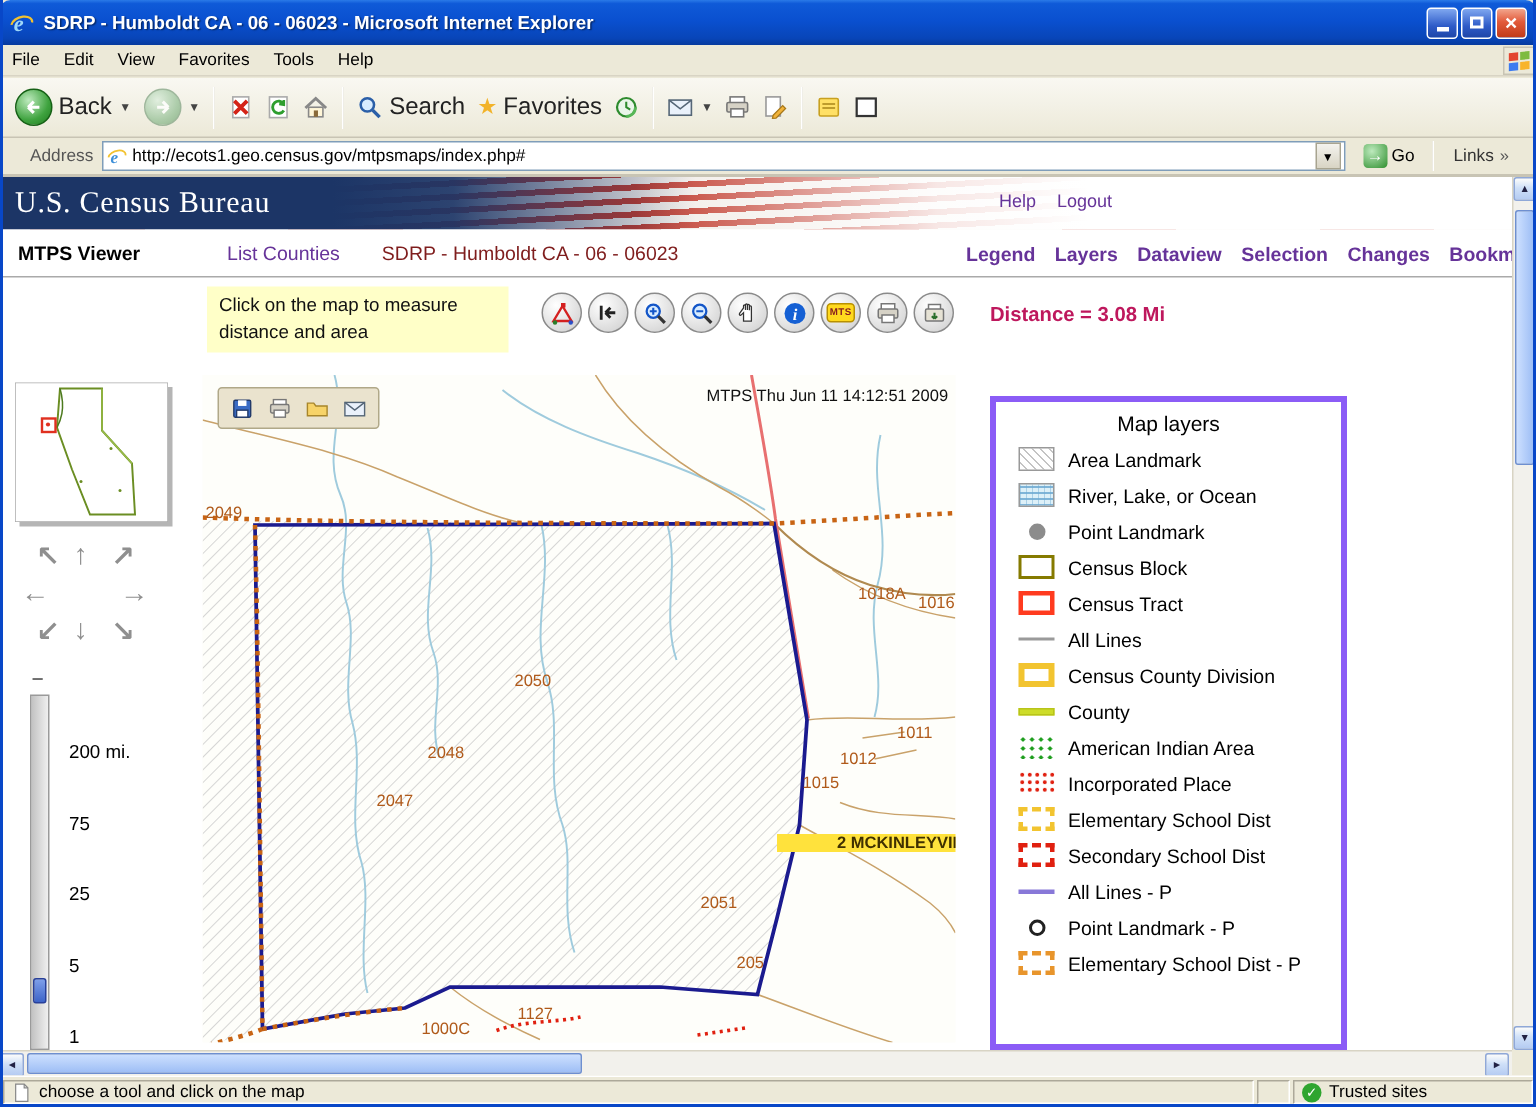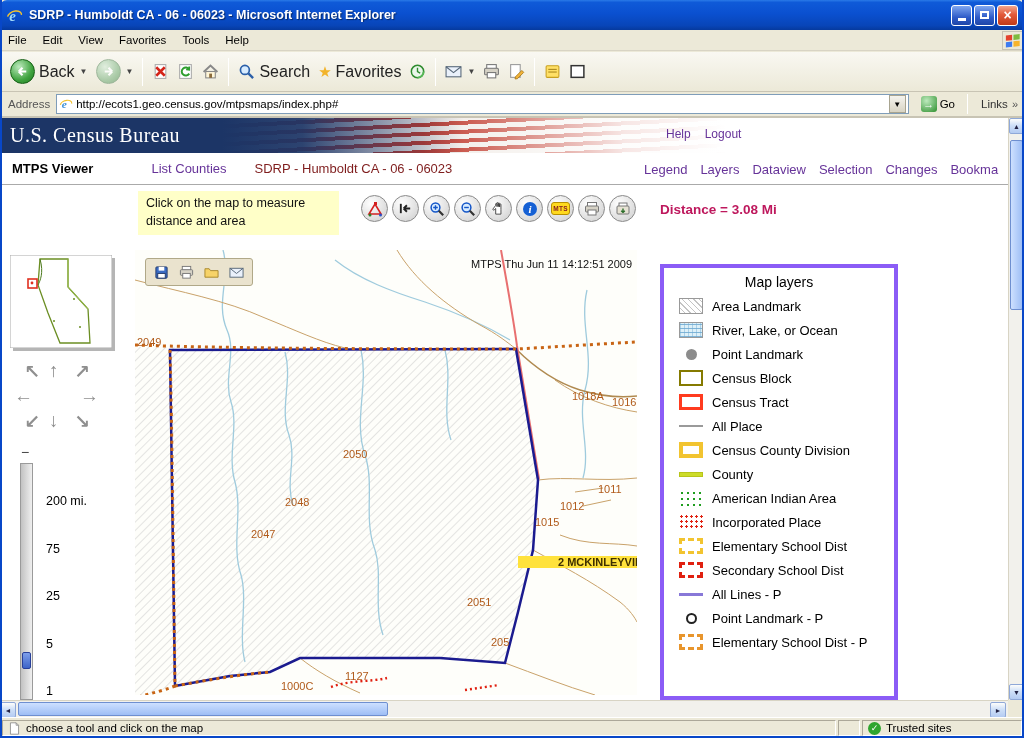--- a/index.html
+++ b/index.html
@@ -38,21 +38,21 @@
   .circle-btn { width:25px; height:25px; border-radius:50%; display:flex; align-items:center; justify-content:center; }
   .back-circle { background:radial-gradient(circle at 35% 30%,#BDEABD,#3FA33F 60%,#1E7A1E); border:1px solid #156015; }
   .fwd-circle  { background:radial-gradient(circle at 35% 30%,#DDEEDD,#9CC49C 60%,#7AA87A); border:1px solid #89A889; opacity:.8; }
   .tb-label { font-size:16px; color:#222; }
   .dd { font-size:8px; color:#444; margin-left:1px; }
   .ico16 { width:17px; height:17px; display:inline-flex; }
   .glyph { font-size:15px; line-height:1; }
 
   
   .addressbar { position:absolute; left:0; top:92px; width:1024px; height:26px; background:#ECE9D8;
-    border-bottom:2px solid #C8C4B4; display:flex; align-items:center; padding:0 4px; font-size:11.5px; }
+    border-bottom:2px solid #C8C4B4; display:flex; align-items:center; padding:0 16px; font-size:11.5px; }
   .addr-label { color:#555; margin:0 6px 0 4px; }
   .addr-field { flex:1; height:20px; background:#fff; border:1px solid #7F9DB9; display:flex; align-items:center; padding:0 2px; }
   .addr-url { font-size:11.5px; color:#000; margin-left:3px; flex:1; white-space:nowrap; overflow:hidden; }
   .addr-drop { width:17px; height:18px; background:linear-gradient(#F4F3EE,#D8D4C4); border:1px solid #A8A490;
     font-size:8px; display:flex; align-items:center; justify-content:center; }
   .go-btn { display:flex; align-items:center; gap:3px; padding:1px 7px; margin-left:5px; }
   .go-ico { width:16px; height:16px; border-radius:3px; background:radial-gradient(circle at 35% 30%,#BDEABD,#2E8F2E); color:#fff;
     display:flex; align-items:center; justify-content:center; font-size:11px; font-weight:bold; }
   .links-lbl { margin:0 4px 0 8px; color:#333; }
   .chev { color:#555; font-size:11px; margin-right:2px; }
@@ -69,21 +69,21 @@
   .banner-title { position:absolute; left:10px; top:6px; color:#fff; font-family:"Liberation Serif","DejaVu Serif",serif;
     font-size:20px; letter-spacing:.5px; }
   .banner-links { position:absolute; left:666px; top:9px; font-size:12px; color:#663399; display:flex; gap:14px; }
 
   .navrow { position:absolute; left:0; top:35px; width:1008px; height:32px; background:#fff;
     border-bottom:1px solid #AAA; display:flex; align-items:center; font-size:13px; }
   .app-name { font-weight:bold; color:#000; margin-left:12px; }
   .list-counties { color:#663399; margin-left:58px; }
   .context-title { color:#7f1d1d; margin-left:28px; }
   .nav-links { position:absolute; left:644px; top:0; height:32px; display:flex; align-items:center; gap:13px; white-space:nowrap; }
-  .nav-link { color:#663399; font-weight:normal; font-size:13px; }
+  .nav-link { color:#663399; font-weight:bold; font-size:13px; }
 
   
   .hint-box { position:absolute; left:138px; top:73px; width:201px; height:44px; background:#FFFFC8;
     font-size:12.5px; color:#111; padding:4px 8px; line-height:1.4; }
   .map-tools { position:absolute; left:361px; top:77px; display:flex; gap:4px; }
   .round-btn { width:27px; height:27px; border-radius:50%; border:1px solid #8A8A8A;
     background:radial-gradient(circle at 35% 30%,#FFFFFF,#D9D9D9 75%,#BFBFBF); display:flex; align-items:center; justify-content:center; }
   .mts-chip { background:#FFD91E; border:1px solid #B89000; border-radius:3px; font-size:6.5px; font-weight:bold;
     color:#8A2020; padding:2px 1px; letter-spacing:.3px; }
   .distance { position:absolute; left:660px; top:84px; font-size:13.5px; font-weight:bold; color:#be185d; }
@@ -585,21 +585,21 @@
           <div class="legend-row">
             <span class="swc">
               <i class="sw sw-census-tract"></i>
             </span>
             <span class="legend-label">Census Tract</span>
           </div>
           <div class="legend-row">
             <span class="swc">
               <i class="sw sw-all-lines"></i>
             </span>
-            <span class="legend-label">All Place</span>
+            <span class="legend-label">All Lines</span>
           </div>
           <div class="legend-row">
             <span class="swc">
               <i class="sw sw-county-division"></i>
             </span>
             <span class="legend-label">Census County Division</span>
           </div>
           <div class="legend-row">
             <span class="swc">
               <i class="sw sw-county"></i>

